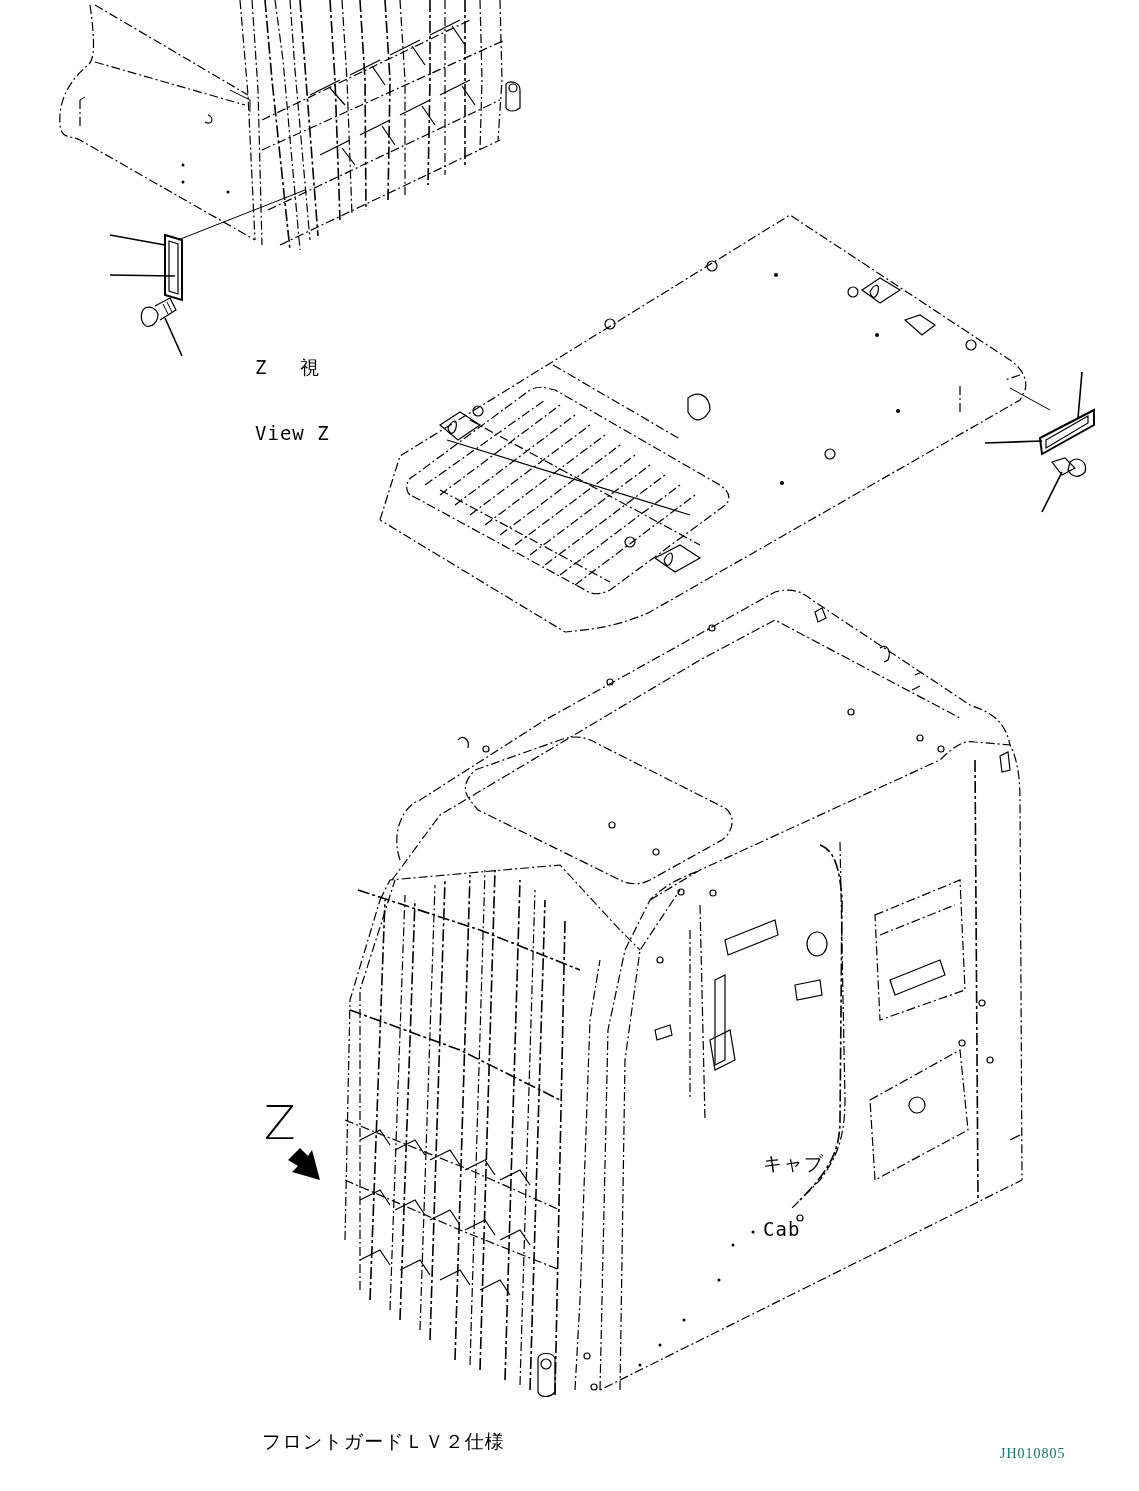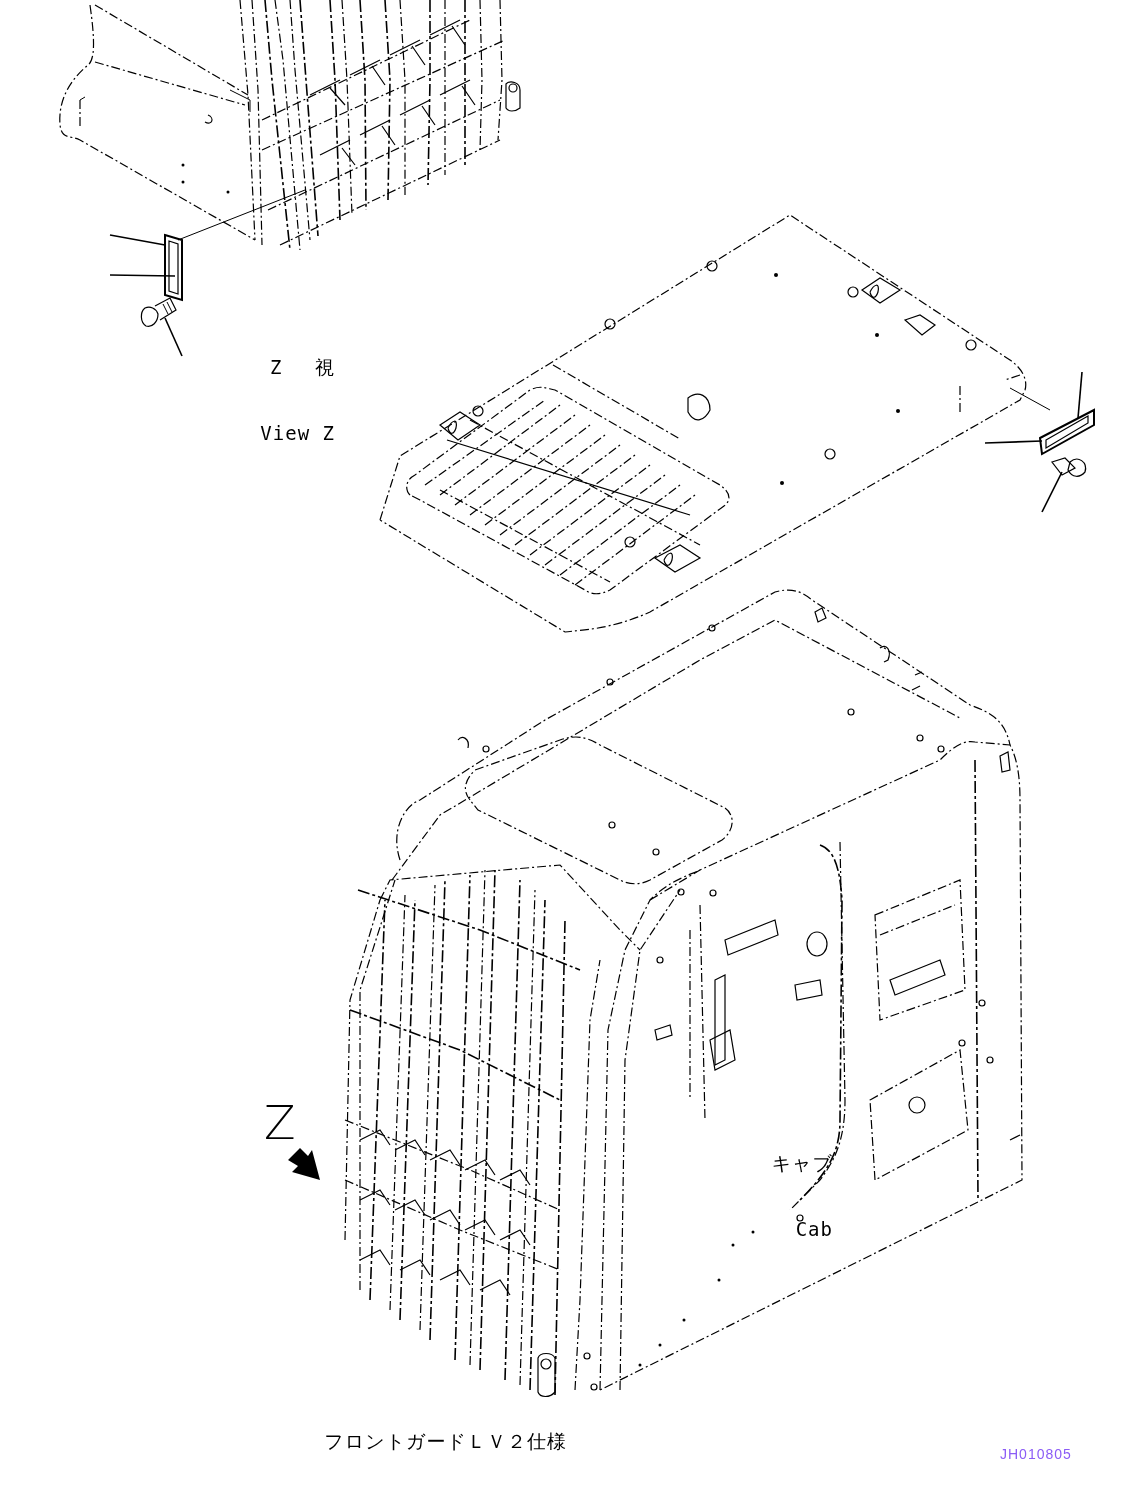--- a/index.html
+++ b/index.html
@@ -1,21 +1,21 @@
 <!DOCTYPE html>
 <html><head>
 <meta charset="utf-8">
 <style>
   html,body{margin:0;padding:0;background:#ffffff;}
   body{width:1139px;height:1491px;position:relative;overflow:hidden;font-family:"DejaVu Sans Mono","Liberation Mono",monospace;color:#000;}
   #drawing{position:absolute;left:0;top:0;width:1139px;height:1491px;}
   .lbl{position:absolute;font-family:"DejaVu Sans Mono","Liberation Mono",monospace;font-size:19px;line-height:22px;color:#000;white-space:pre;letter-spacing:1px;}
-  .center{text-align:right;}
+  .center{text-align:left;}
   .zlbl{position:absolute;font-family:"DejaVu Sans","Liberation Sans",sans-serif;font-size:46px;font-weight:300;color:#000;line-height:46px;}
-  .code{position:absolute;font-family:Liberation Sans, sans-serif;font-size:14px;letter-spacing:1px;color:#8b5cf6;}
+  .code{position:absolute;font-family:Liberation Serif, serif;font-size:14px;letter-spacing:1px;color:#0f766e;}
   svg .s{fill:none;stroke:#000;stroke-width:1.2;}
   svg .d{fill:none;stroke:#000;stroke-width:1.2;stroke-dasharray:9 3 2 3;}
   svg .dd{fill:none;stroke:#000;stroke-width:1.6;stroke-dasharray:12 3 3 3;}
   svg .th{fill:none;stroke:#000;stroke-width:2;}
   svg .lead{fill:none;stroke:#000;stroke-width:1.6;}
   svg .thin{fill:none;stroke:#000;stroke-width:1;}
 </style>
 </head>
 <body>
 

